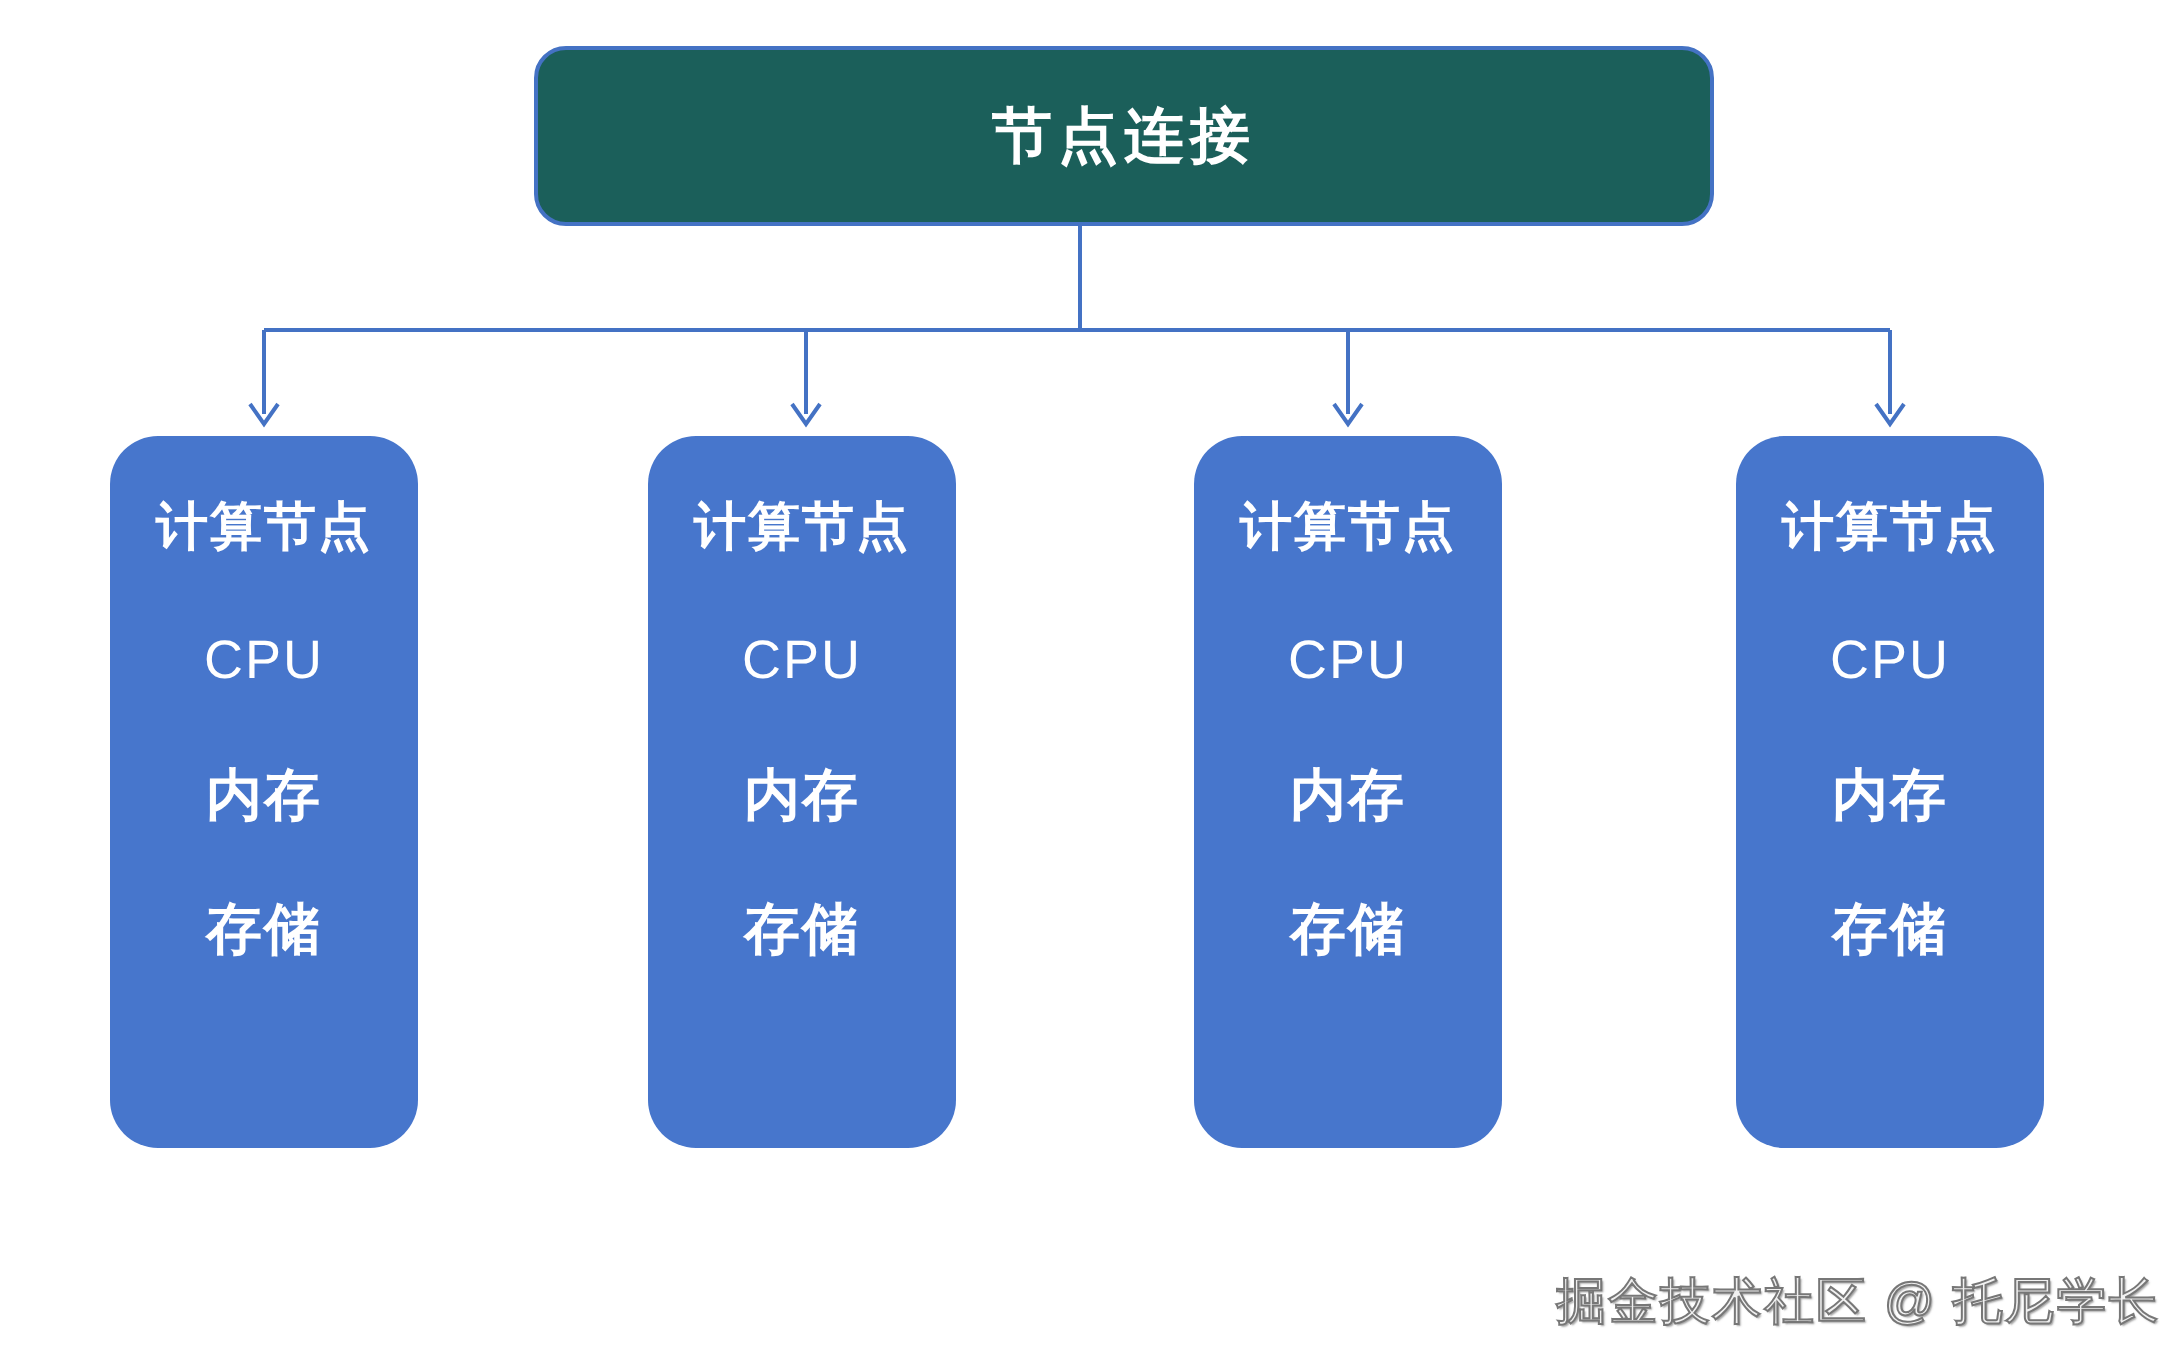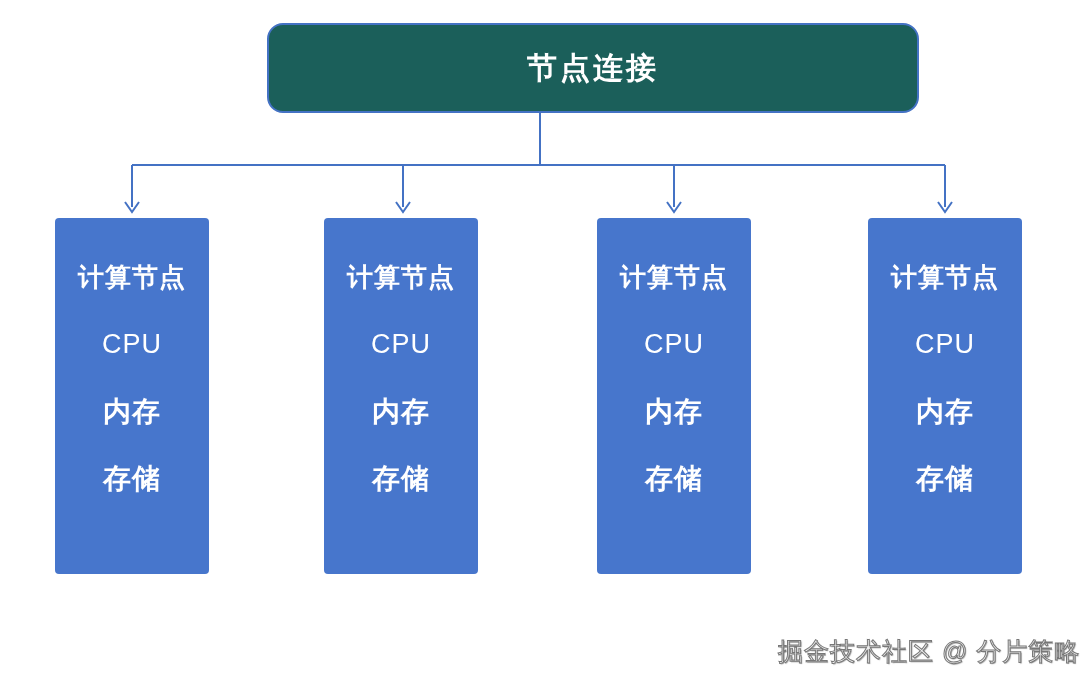--- a/index.html
+++ b/index.html
@@ -18,42 +18,42 @@
     position: absolute; left: 0; top: 0; z-index: 1;
   }
   .connector-svg path, .connector-svg polyline {
     stroke: var(--connector, #4472C4);
     stroke-width: 2;
     fill: none;
   }
   .root-box {
     position: absolute;
     left: 267px; top: 23px;
-    width: 652px; height: 90px;
+    width: 590px; height: 90px;
     box-sizing: border-box;
     background: var(--root-bg, #1B5F5A);
     border: 2px solid var(--root-border, #4472C4);
     border-radius: 16px;
     display: flex; align-items: center; justify-content: center;
     z-index: 2;
   }
   .root-label {
     color: var(--node-text, #ffffff);
     font-size: 30px;
     font-weight: 700;
     letter-spacing: 3px;
   }
   .node-box {
     position: absolute;
     top: 218px;
     width: 154px; height: 356px;
     box-sizing: border-box;
     background: var(--node-bg, #4776CC);
-    border-radius: 4px;
-    padding-top: 26px;
+    border-radius: 24px;
+    padding-top: 12px;
     display: flex; flex-direction: column;
     z-index: 2;
   }
   .node-box.n1 { left: 55px; }
   .node-box.n2 { left: 324px; }
   .node-box.n3 { left: 597px; }
   .node-box.n4 { left: 868px; }
   .node-row {
     height: 67px;
     display: flex; align-items: center; justify-content: center;
@@ -133,15 +133,15 @@
   </div>
 
   <div class="node-box n4">
     <div class="node-row node-title">计算节点</div>
     <div class="node-row node-item-latin">CPU</div>
     <div class="node-row node-item">内存</div>
     <div class="node-row node-item">存储</div>
   </div>
 
 
-  <div class="watermark">掘金技术社区 @ 分片策略</div>
+  <div class="watermark">掘金技术社区 @ 托尼学长</div>
 
 </div>
 
 </body></html>

